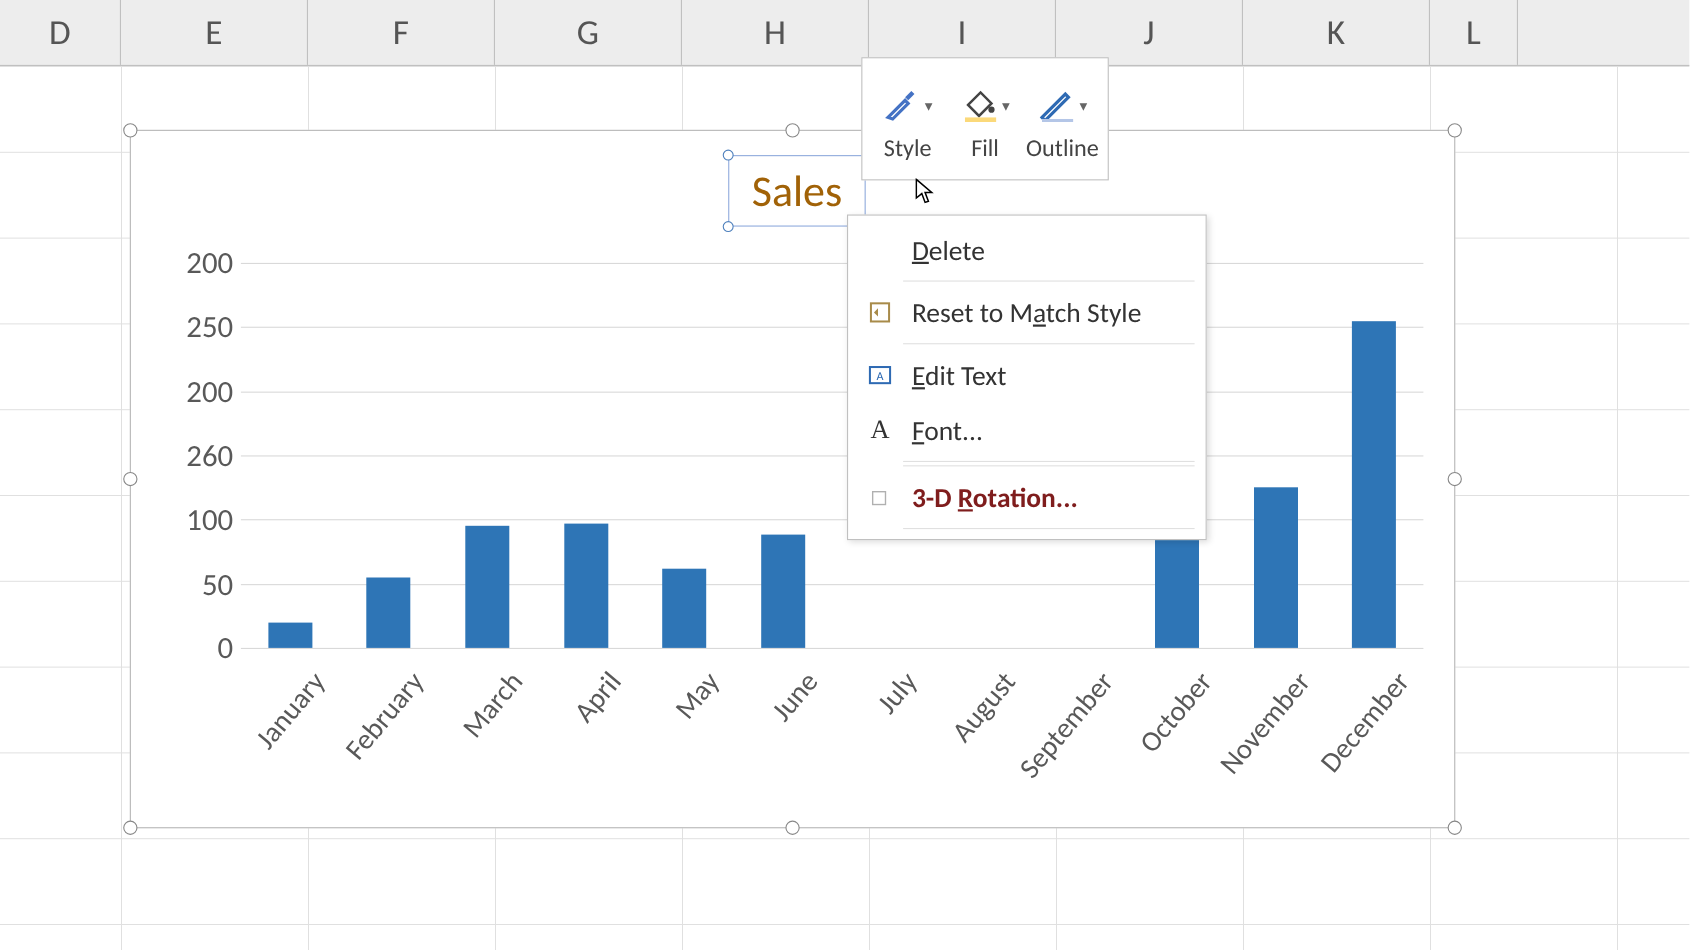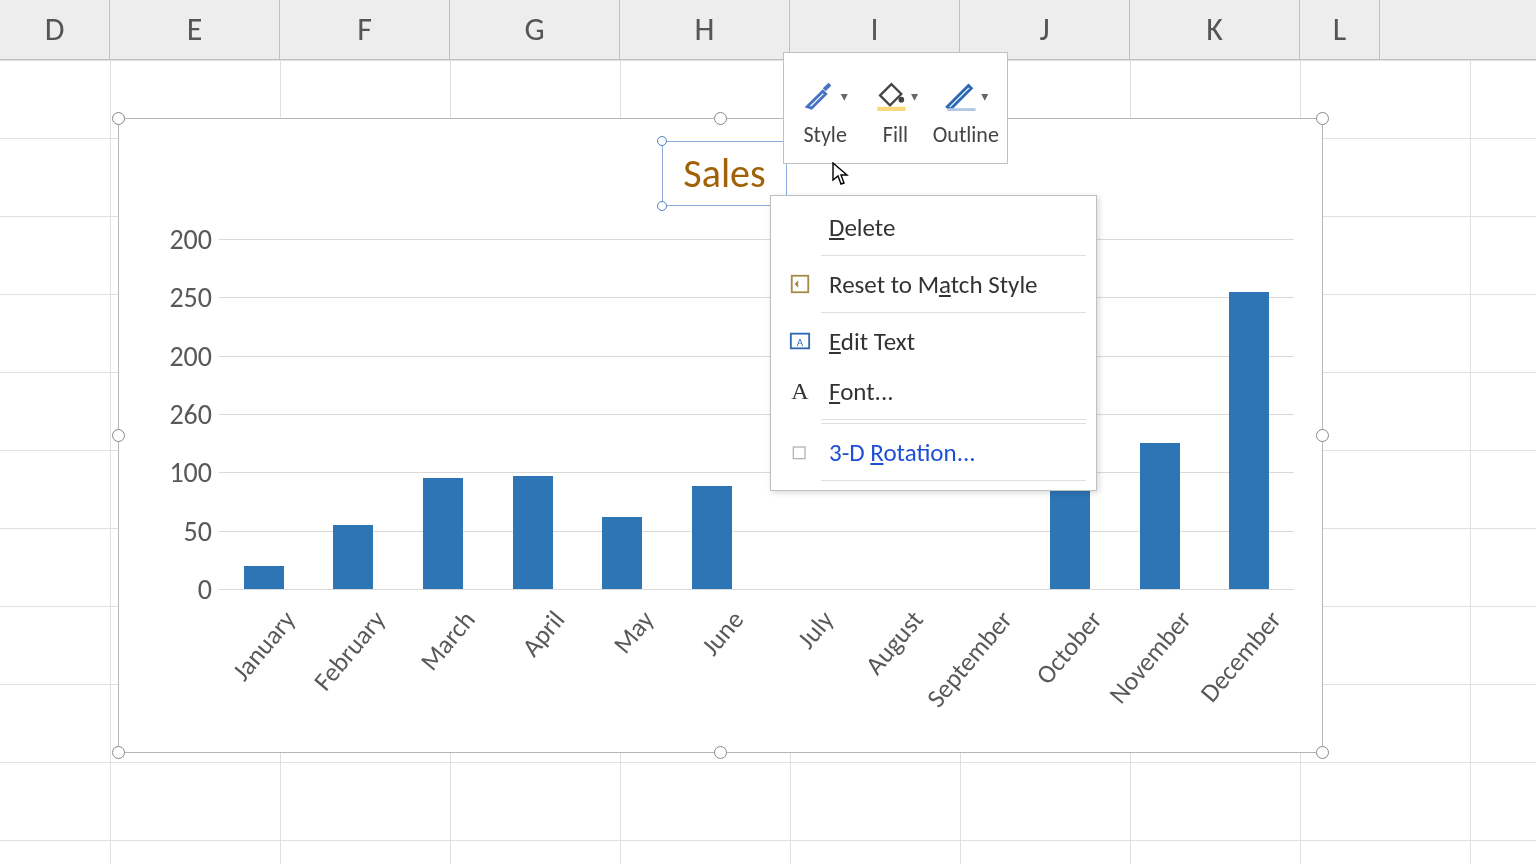--- a/index.html
+++ b/index.html
@@ -184,21 +184,21 @@
     padding: 6px 0;
   }
   .menu-item {
     display: flex;
     align-items: center;
     height: 50px;
     padding: 0 14px 0 14px;
     font-size: 25px;
     color: #333;
   }
-  .menu-item.disabled { color: #1d4ed8; }
+  .menu-item.disabled { color: #7f1d1d; font-weight: bold; }
   .menu-item .mi-icon {
     width: 30px; height: 30px;
     margin-right: 14px;
     display: flex;
     align-items: center;
     justify-content: center;
     flex: none;
   }
   .menu-sep {
     height: 1px;

